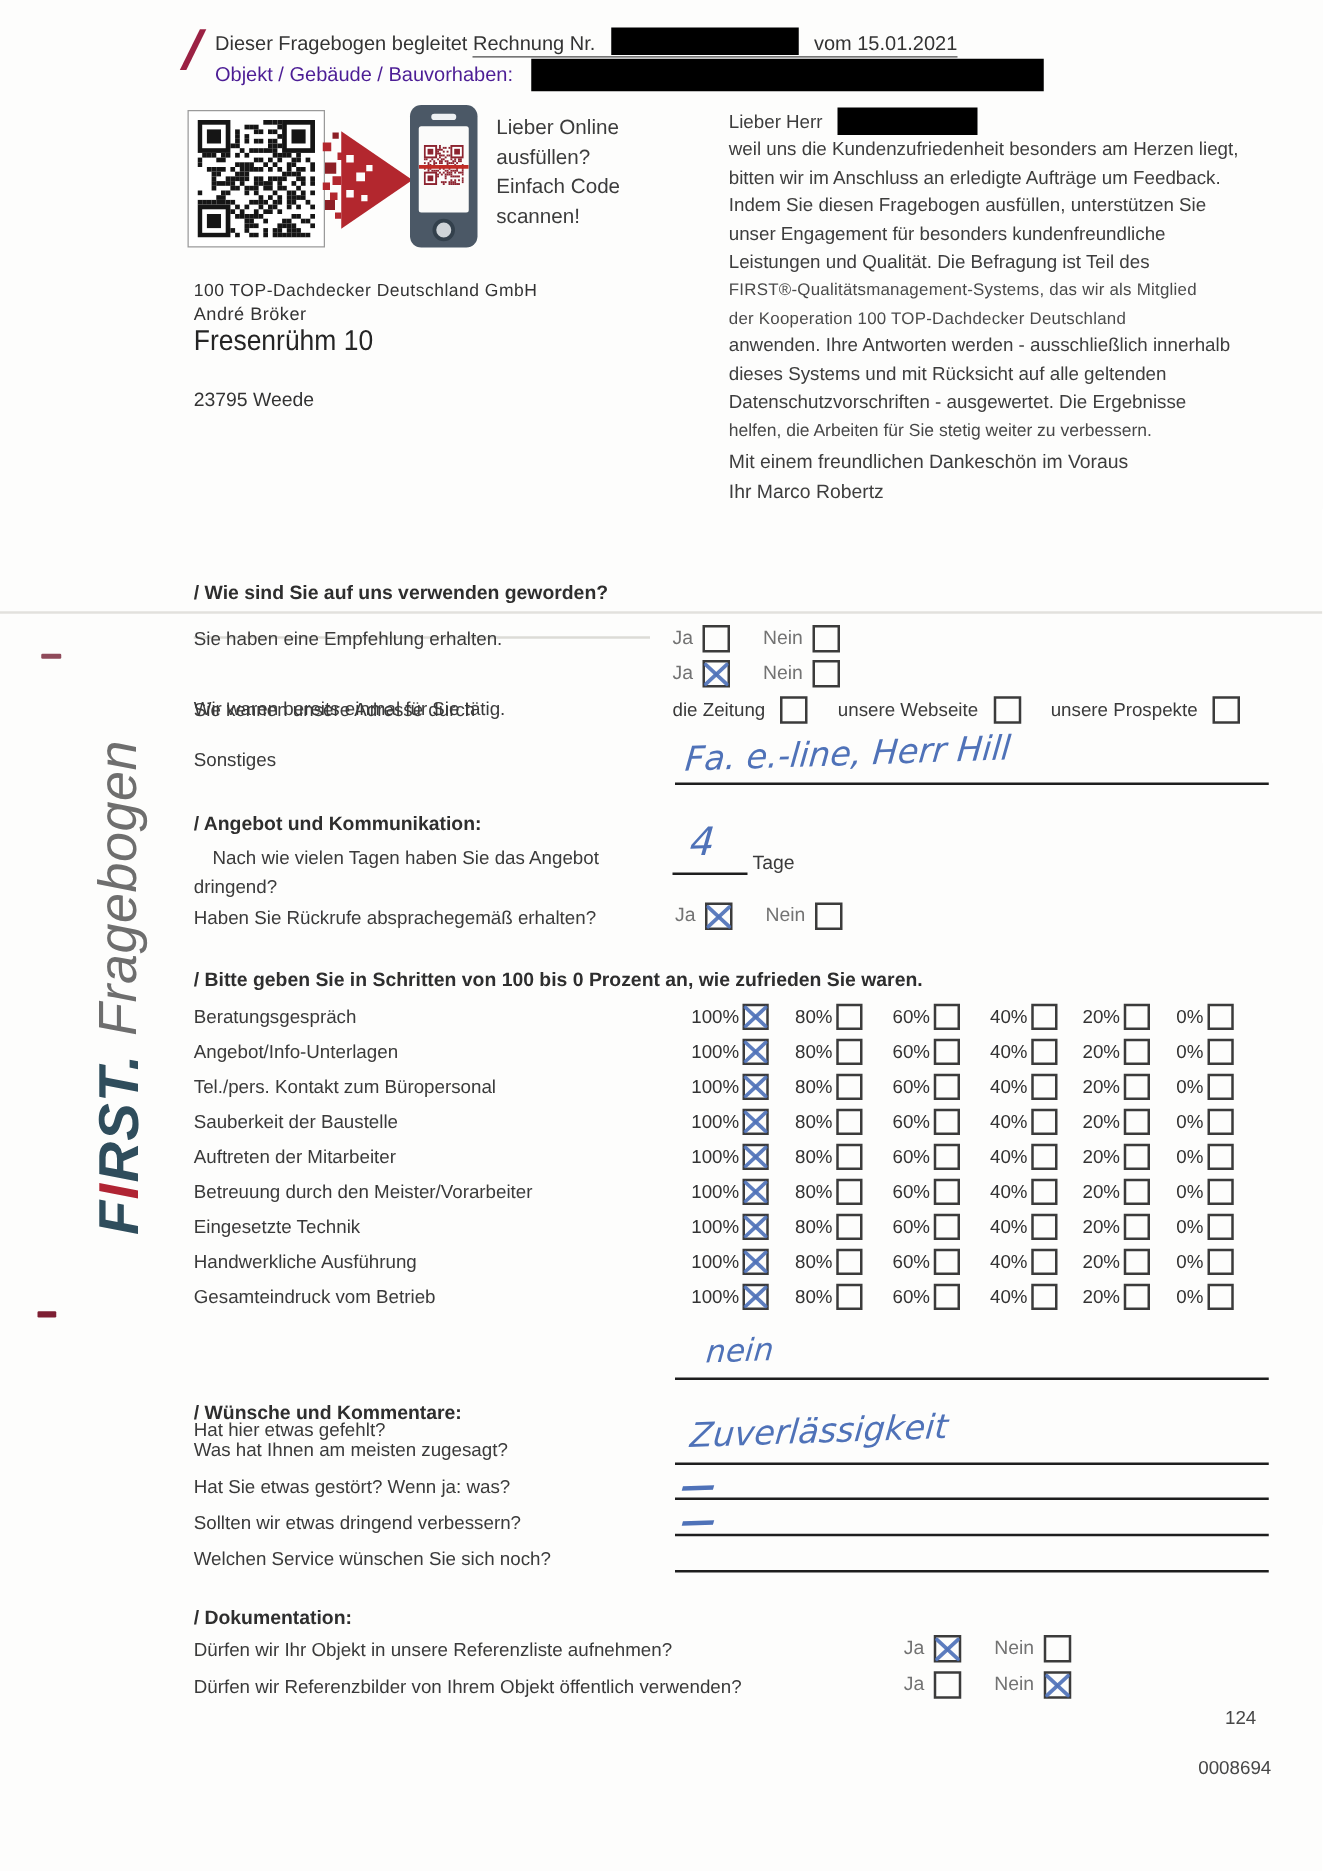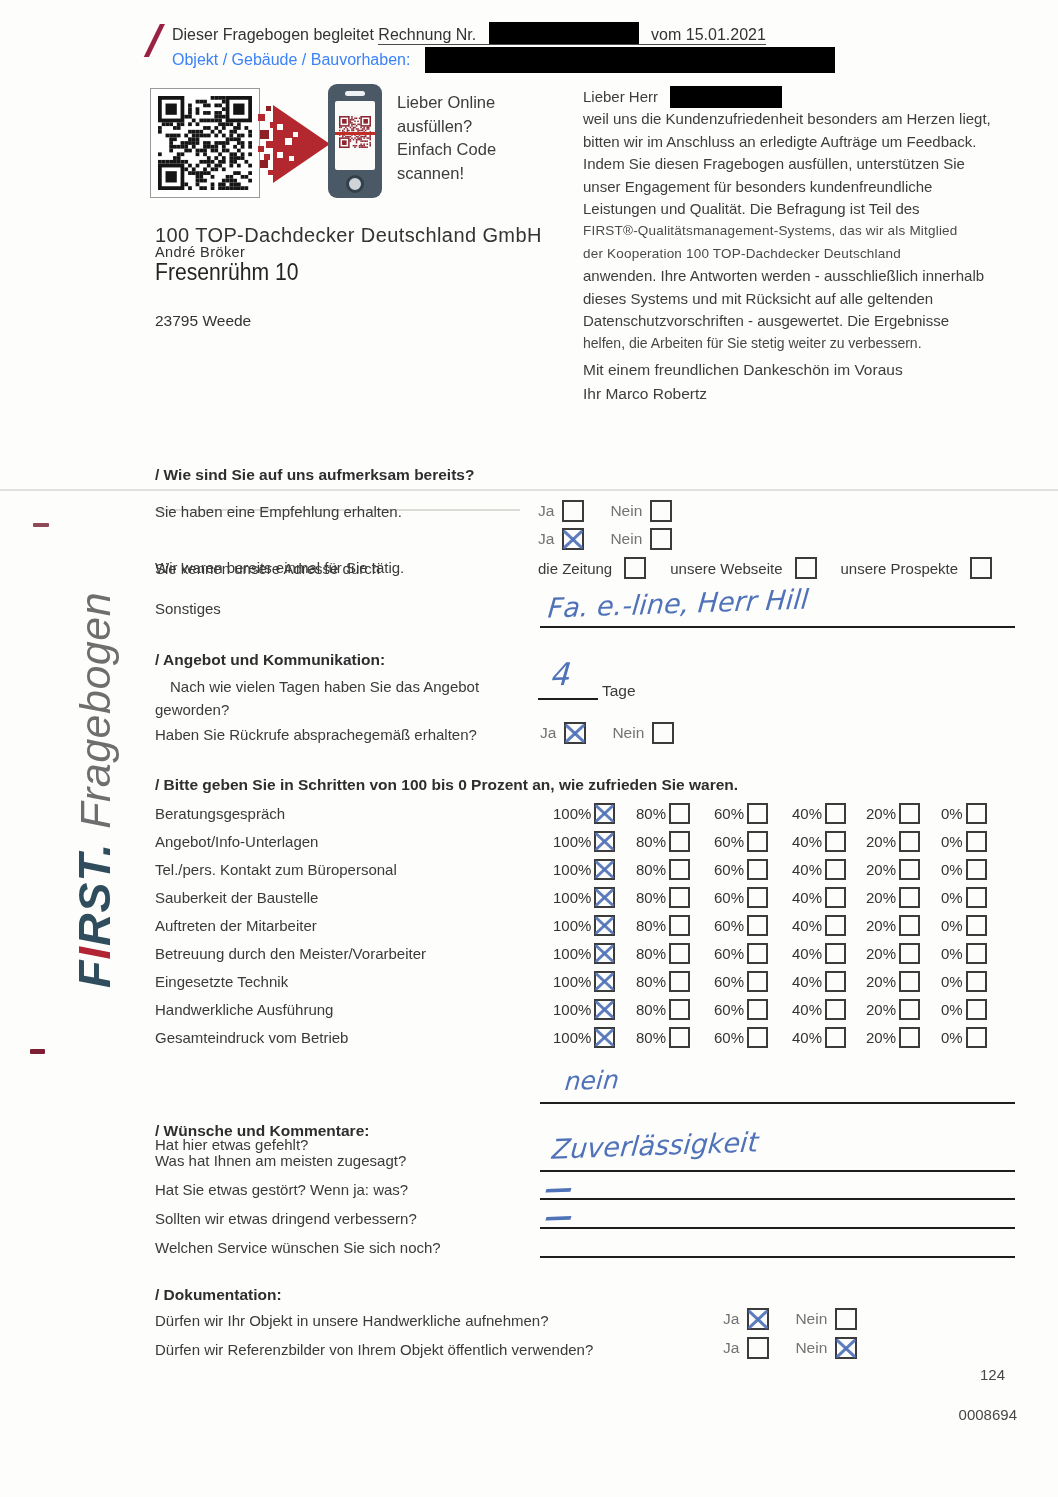--- a/index.html
+++ b/index.html
@@ -88,21 +88,21 @@
 
   <div class="hdr-slash">/</div>
   <div class="t" style="left:172px;top:22px;font-size:16px;color:#333;">
     <span>Dieser Fragebogen begleitet</span>
     <span class="u">
       <span>Rechnung Nr.</span>
       <span class="redaction" style="width:150px;height:22px;margin:0 8px;"></span>
       <span>vom 15.01.2021</span>
     </span>
   </div>
-  <div class="t" style="left:172px;top:47px;font-size:16px;color:#3b82f6;">
+  <div class="t" style="left:172px;top:47px;font-size:16px;color:#4c1d95;">
     <span>Objekt / Gebäude / Bauvorhaben:</span>
     <span class="redaction" style="width:410px;height:26px;margin-left:10px;vertical-align:-8px;"></span>
   </div>
 
   <div class="qr-frame">
     <svg id="qr1" viewBox="0 0 25 25" fill="#151515">
         <rect x="14" y="0" width="1" height="1"></rect>
         <rect x="15" y="0" width="1" height="1"></rect>
         <rect x="16" y="0" width="1" height="1"></rect>
         <rect x="17" y="0" width="1" height="1"></rect>
@@ -505,21 +505,21 @@
     </div>
     <div class="phone-home"></div>
   </div>
   <div class="online-text">
     <div>Lieber Online</div>
     <div>ausfüllen?</div>
     <div>Einfach Code</div>
     <div>scannen!</div>
   </div>
 
-  <div class="t" style="left:155px;top:224px;font-size:20px;letter-spacing:.4px;color:#333;">100 TOP-Dachdecker Deutschland GmbH</div>
+  <div class="t" style="left:155px;top:224px;font-size:14px;letter-spacing:.4px;color:#333;">100 TOP-Dachdecker Deutschland GmbH</div>
   <div class="t" style="left:155px;top:244px;font-size:14.5px;letter-spacing:.4px;color:#333;">André Bröker</div>
   <div class="t street-big" style="left:155px;top:259px;">Fresenrühm 10</div>
   <div class="t" style="left:155px;top:312px;font-size:15.5px;color:#333;">23795 Weede</div>
 
   <div class="letter">
     <div>
       <span>Lieber Herr</span>
       <span class="redaction" style="width:112px;height:22px;margin-left:8px;vertical-align:-6px;"></span>
     </div>
     <div>weil uns die Kundenzufriedenheit besonders am Herzen liegt,</div>
@@ -539,21 +539,21 @@
     <div>Ihr Marco Robertz</div>
   </div>
 
   <div class="margin-dash" style="left:33px;top:523px;width:16px;height:4px;background:#8f4a5a;"></div>
   <div class="brand">
     <span class="brand-first"><span>F</span><span class="brand-i">I</span><span>RST.</span></span>
     <span class="brand-rest">Fragebogen</span>
   </div>
   <div class="margin-dash" style="left:30px;top:1049px;width:15px;height:5px;background:#7e1f33;"></div>
 
-  <div class="heading" style="left:155px;top:466px;">/ Wie sind Sie auf uns aufmerksam bereits?</div>
+  <div class="heading" style="left:155px;top:466px;">/ Wie sind Sie auf uns verwenden geworden?</div>
   <div class="t" style="left:155px;top:503px;">Sie haben eine Empfehlung erhalten.</div>
   <div class="yn" style="left:538px;top:500px;">
     <span>Ja</span>
     <span class="box"></span>
     <span class="lbl2">Nein</span>
     <span class="box"></span>
   </div>
   <div class="t" style="left:155px;top:559px;">Wir waren bereits einmal für Sie tätig.</div>
   <div class="yn" style="left:538px;top:528px;">
     <span>Ja</span>
@@ -569,21 +569,21 @@
     <span class="box"></span>
     <span class="olbl">unsere Prospekte</span>
     <span class="box"></span>
   </div>
   <div class="t" style="left:155px;top:600px;">Sonstiges</div>
   <div class="hw" style="left:548px;top:588px;font-size:27px;">Fa. e.-line, Herr Hill</div>
   <div class="wline" style="left:540px;top:626px;width:475px;"></div>
 
   <div class="heading" style="left:155px;top:651px;">/ Angebot und Kommunikation:</div>
   <div class="t" style="left:170px;top:678px;">Nach wie vielen Tagen haben Sie das Angebot</div>
-  <div class="t" style="left:155px;top:701px;">geworden?</div>
+  <div class="t" style="left:155px;top:701px;">dringend?</div>
   <div class="hw" style="left:552px;top:656px;font-size:31px;">4</div>
   <div class="wline" style="left:538px;top:698px;width:60px;"></div>
   <div class="t" style="left:602px;top:682px;font-size:15.5px;">Tage</div>
   <div class="t" style="left:155px;top:726px;">Haben Sie Rückrufe absprachegemäß erhalten?</div>
   <div class="yn" style="left:540px;top:722px;">
     <span>Ja</span>
     <span class="box crossed"></span>
     <span class="lbl2">Nein</span>
     <span class="box"></span>
   </div>
@@ -846,21 +846,21 @@
   <div class="hw" style="left:545px;top:1172px;font-size:28px;font-weight:700;">—</div>
   <div class="wline" style="left:540px;top:1198px;width:475px;"></div>
   <div class="t" style="left:155px;top:1210px;">Sollten wir etwas dringend verbessern?</div>
   <div class="hw" style="left:545px;top:1200px;font-size:28px;font-weight:700;">—</div>
   <div class="wline" style="left:540px;top:1227px;width:475px;"></div>
   <div class="t" style="left:155px;top:1239px;">Welchen Service wünschen Sie sich noch?</div>
   <div class="hw" style="left:545px;top:1228px;font-size:28px;"></div>
   <div class="wline" style="left:540px;top:1256px;width:475px;"></div>
 
   <div class="heading" style="left:155px;top:1286px;">/ Dokumentation:</div>
-  <div class="t" style="left:155px;top:1312px;">Dürfen wir Ihr Objekt in unsere Handwerkliche aufnehmen?</div>
+  <div class="t" style="left:155px;top:1312px;">Dürfen wir Ihr Objekt in unsere Referenzliste aufnehmen?</div>
   <div class="yn" style="left:723px;top:1308px;">
     <span>Ja</span>
     <span class="box crossed"></span>
     <span class="lbl2">Nein</span>
     <span class="box"></span>
   </div>
   <div class="t" style="left:155px;top:1341px;">Dürfen wir Referenzbilder von Ihrem Objekt öffentlich verwenden?</div>
   <div class="yn" style="left:723px;top:1337px;">
     <span>Ja</span>
     <span class="box"></span>

